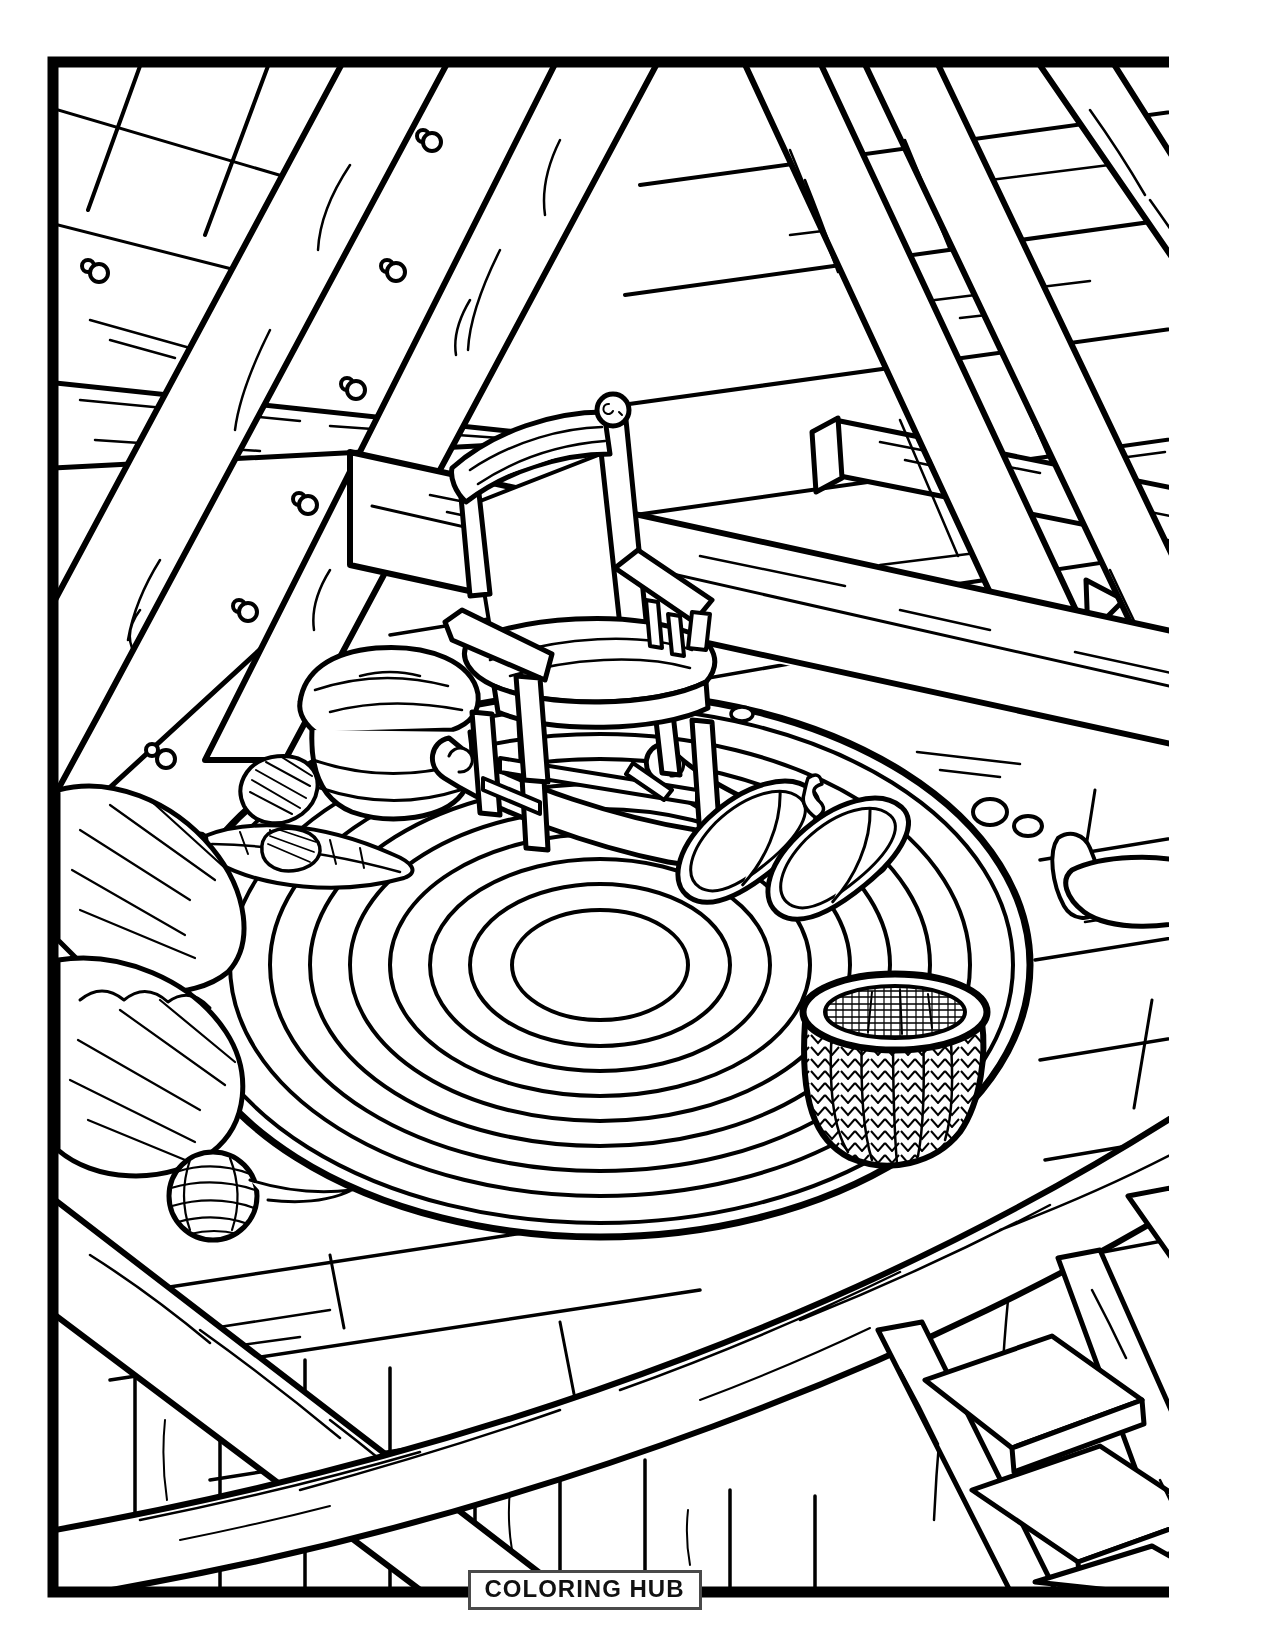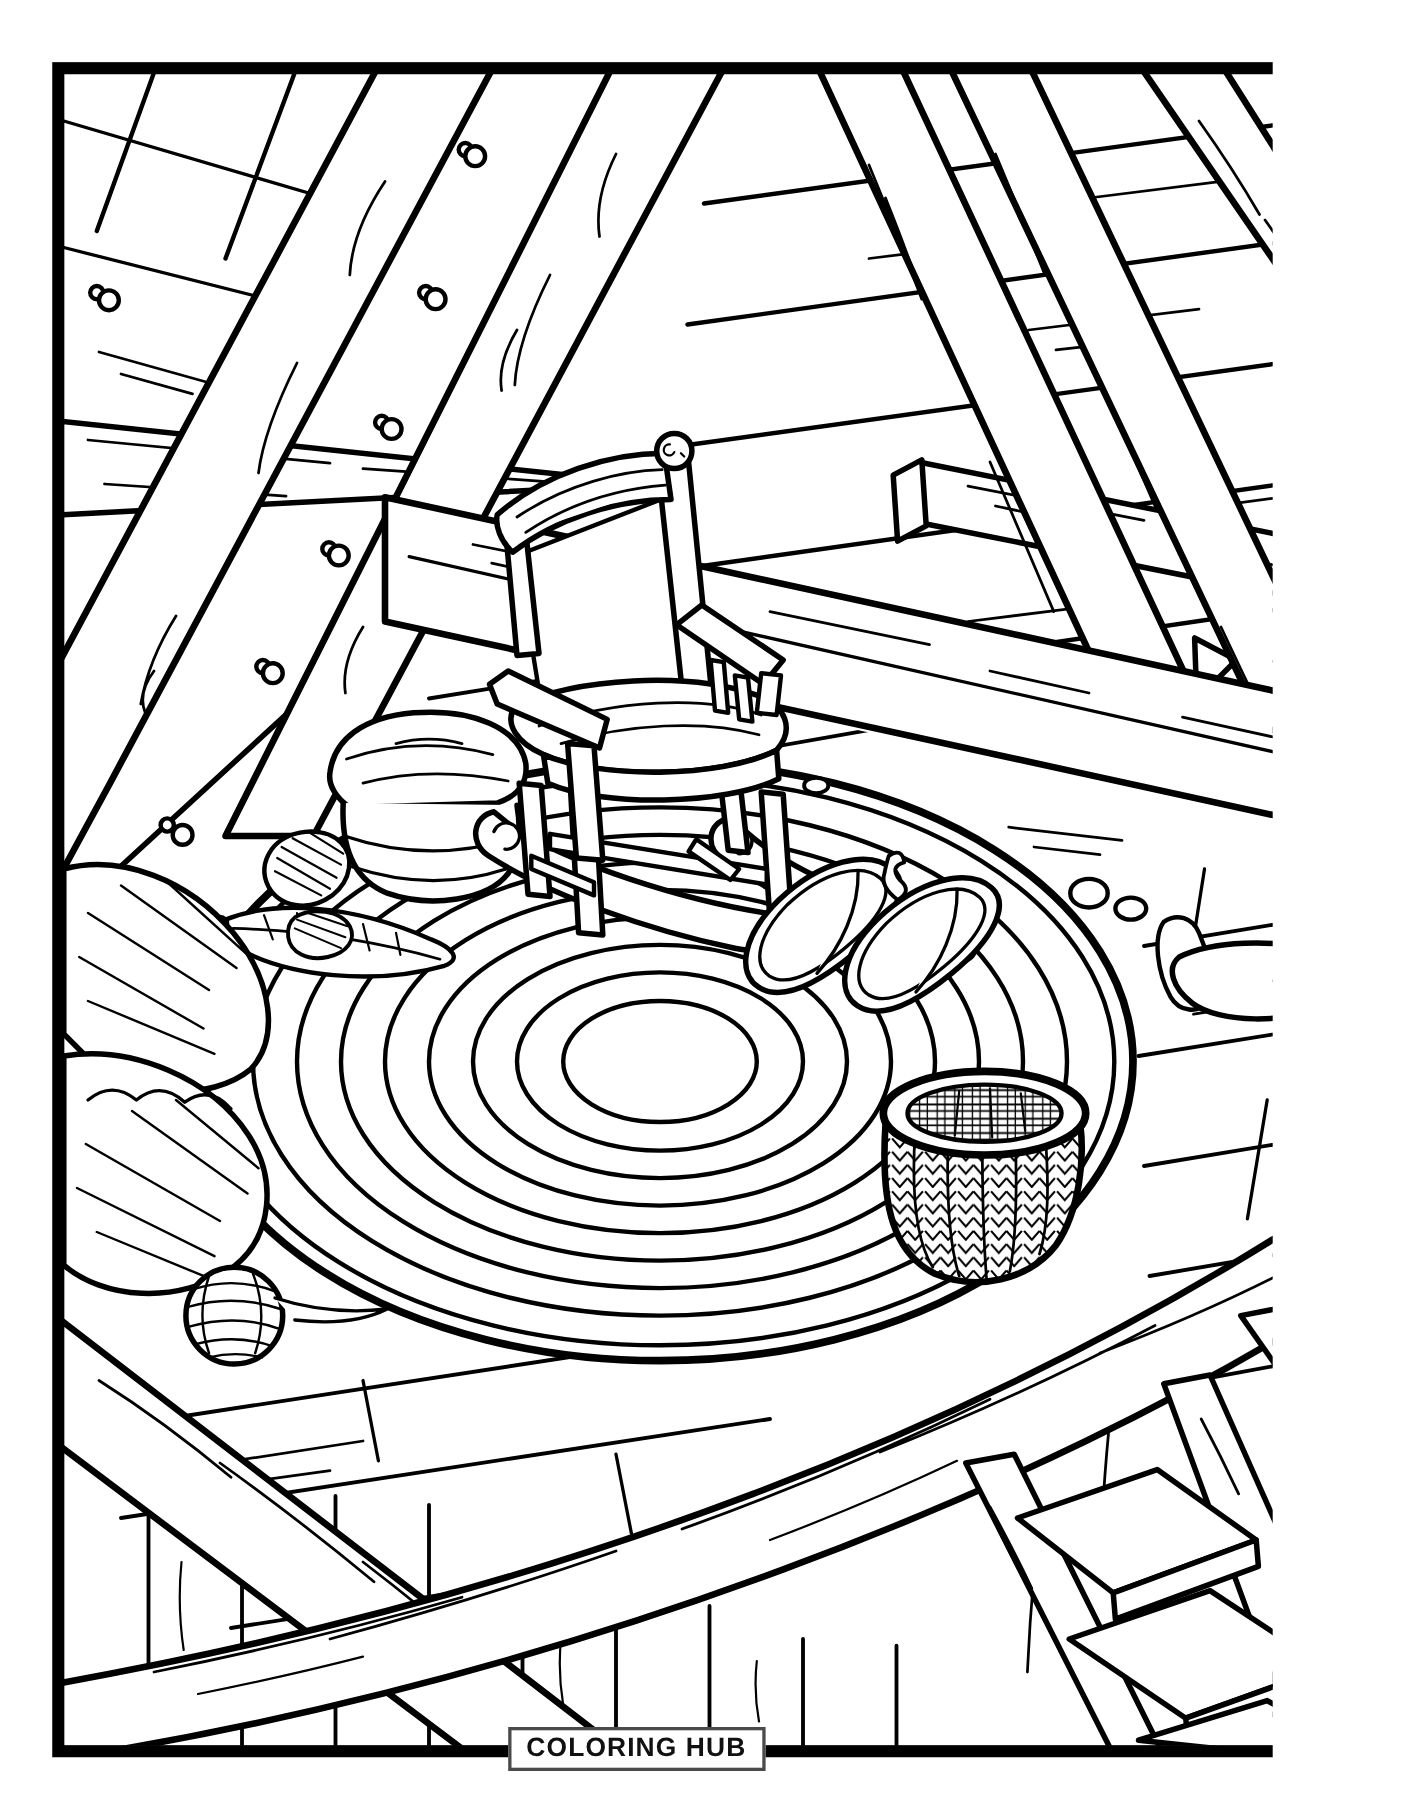--- a/index.html
+++ b/index.html
@@ -2,20 +2,21 @@
 <html><head>
 <meta charset="utf-8">
 <style>
   html,body{margin:0;padding:0;background:#fff;}
   .page{
     position:relative;
     width:1157px;height:1650px;
     background:#ffffff;
     font-family:"Liberation Sans", sans-serif;
     overflow:hidden;
+    padding-left:12px;
   }
   .scene-svg{position:absolute;left:0;top:0;width:1275px;height:1650px;}
   .brand-badge{
     position:absolute;
     left:50%;top:1570px;
     transform:translateX(-50%);
     background:#ffffff;
     border:3px solid #4a4a4a;
     padding:2px 14px 4px 14px;
     z-index:5;

